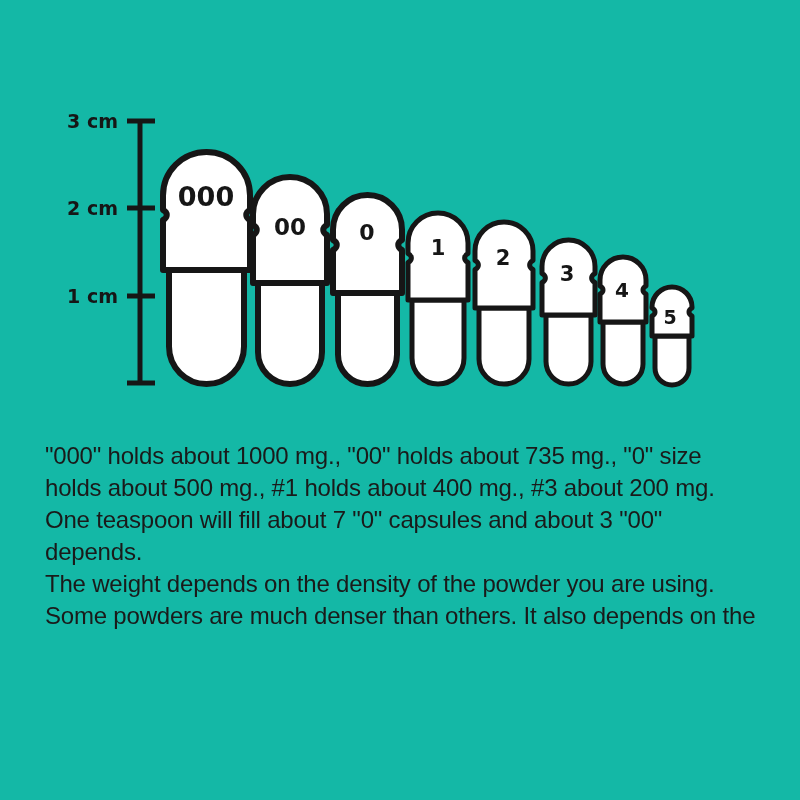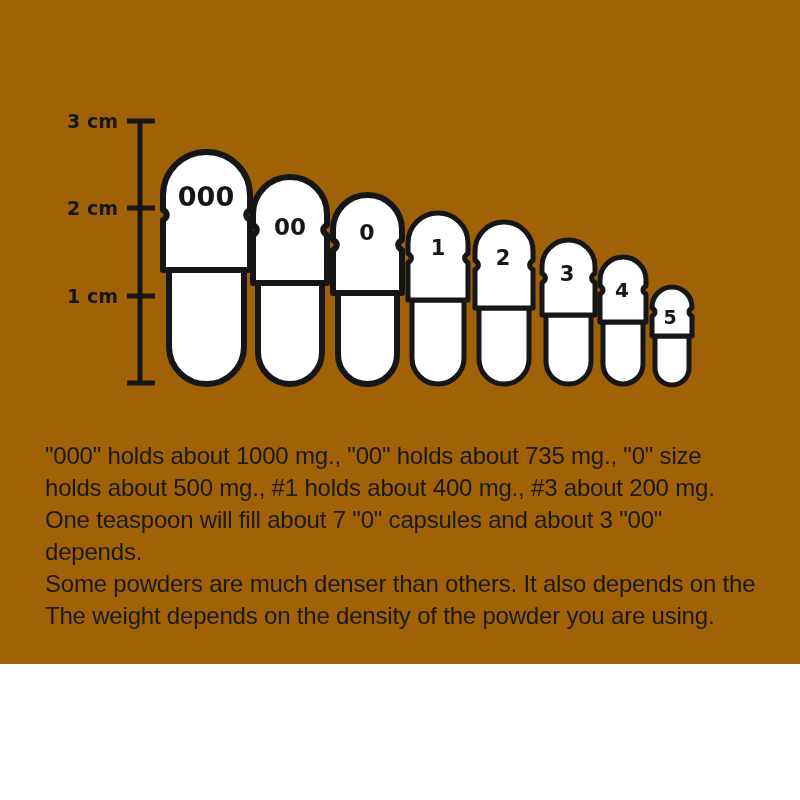--- a/index.html
+++ b/index.html
@@ -1,20 +1,20 @@
 <!DOCTYPE html>
 <html><head>
 <meta charset="utf-8">
 <style>
   html, body { margin: 0; padding: 0; }
   .page {
     position: relative;
     width: 800px;
-    height: 664px;
-    background: #a16207;
+    height: 800px;
+    background: #14b8a6;
     overflow: hidden;
     font-family: "Liberation Sans", sans-serif;
   }
   .diagram-svg {
     position: absolute;
     top: 0;
     left: 0;
   }
   .diagram-svg path, .diagram-svg line {
     stroke: #161616;
@@ -122,17 +122,17 @@
       <path class="cap-small" d="M652,336 L652,316 C656,314 656,310 652,308 L652,307 A20,20 0 0 1 692,307 L692,308 C688,310 688,314 692,316 L692,336 Z"></path>
       <text class="cap-label fs-5" x="670" y="324">5</text>
     </g>
   </svg>
 
   <div class="caption">
     <div>"000" holds about 1000 mg., "00" holds about 735 mg., "0" size</div>
     <div>holds about 500 mg., #1 holds about 400 mg., #3 about 200 mg.</div>
     <div>One teaspoon will fill about 7 "0" capsules and about 3 "00"</div>
     <div>depends.</div>
+    <div>The weight depends on the density of the powder you are using.</div>
     <div>Some powders are much denser than others. It also depends on the</div>
-    <div>The weight depends on the density of the powder you are using.</div>
   </div>
 
 </div>
 
 </body></html>

